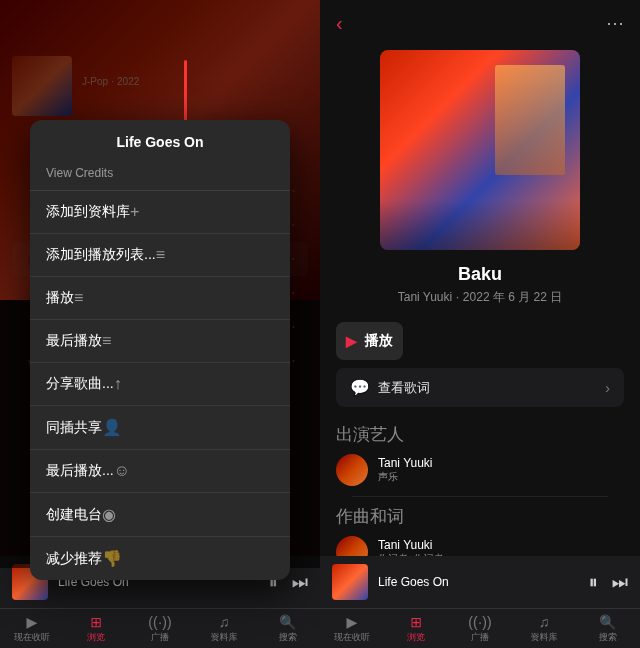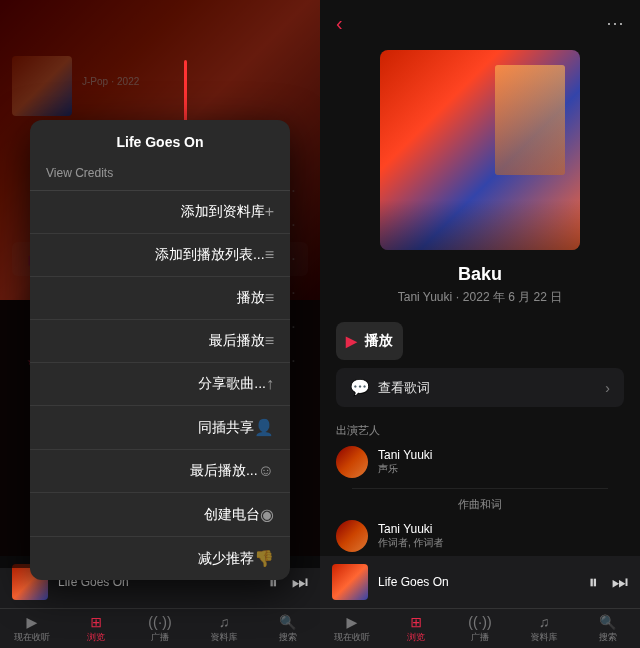--- a/index.html
+++ b/index.html
@@ -155,21 +155,21 @@
 
     .context-menu-subtitle {
       color: rgba(255,255,255,0.5);
       font-size: 12px;
       margin-top: 16px;
     }
 
     .context-menu-item {
       display: flex;
       align-items: center;
-      justify-content: flex-end;
+      justify-content: flex-start;
       padding: 12px 16px;
       border-bottom: 1px solid rgba(255,255,255,0.08);
       cursor: pointer;
     }
 
     .context-menu-item:last-child {
       border-bottom: none;
     }
 
     .context-menu-item-label {
@@ -372,21 +372,21 @@
       color: rgba(255,255,255,0.4);
       font-size: 14px;
     }
 
     .credits-section {
       padding: 8px 16px;
     }
 
     .credits-title {
       color: rgba(255,255,255,0.5);
-      font-size: 11px;
+      font-size: 17px;
       margin-bottom: 8px;
     }
 
     .credit-item {
       display: flex;
       align-items: center;
       gap: 10px;
       margin-bottom: 10px;
     }
 
@@ -631,21 +631,21 @@
         <div class="credit-avatar-inner"></div>
       </div>
       <div class="credit-info">
         <div class="credit-name">Tani Yuuki</div>
         <div class="credit-role">声乐</div>
       </div>
     </div>
 
     <div class="divider-line"></div>
 
-    <div class="credits-title" style="margin-top:8px;text-align:center;">作曲和词</div>
+    <div class="credits-title" style="margin-top:8px;">作曲和词</div>
     <div class="credit-item">
       <div class="credit-avatar">
         <div class="credit-avatar-inner"></div>
       </div>
       <div class="credit-info">
         <div class="credit-name">Tani Yuuki</div>
         <div class="credit-role">作词者, 作词者</div>
       </div>
     </div>
 

